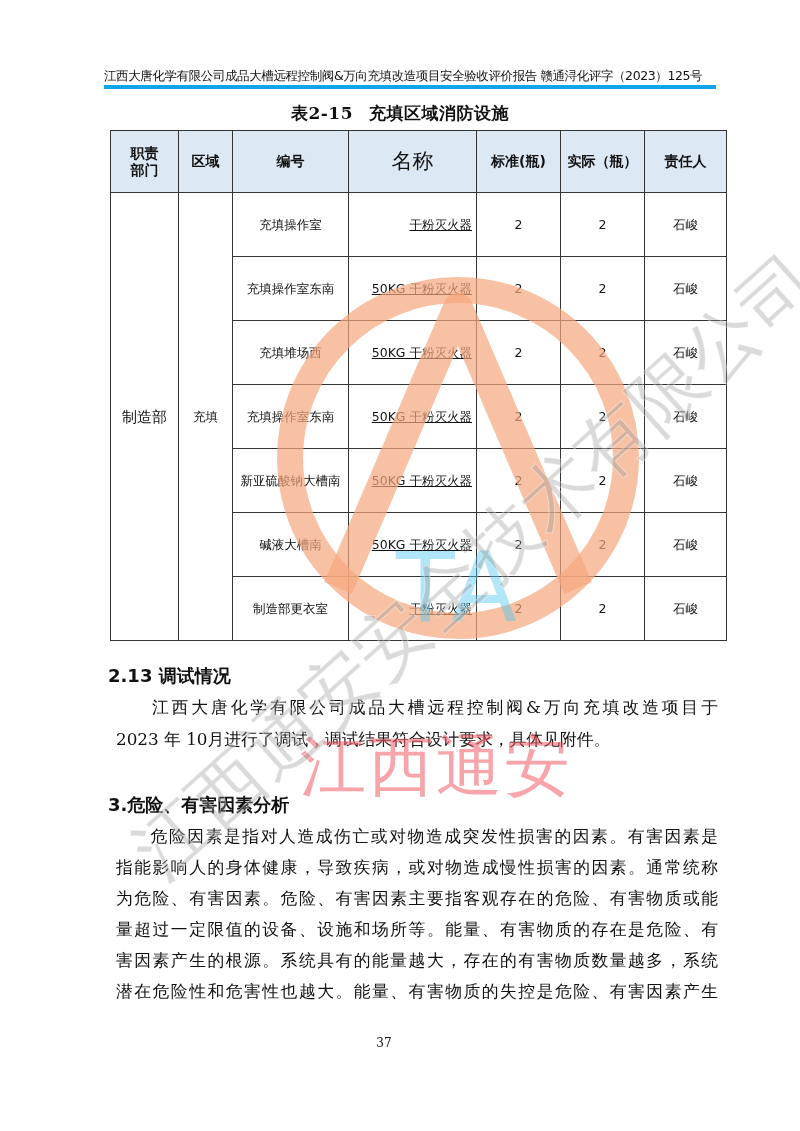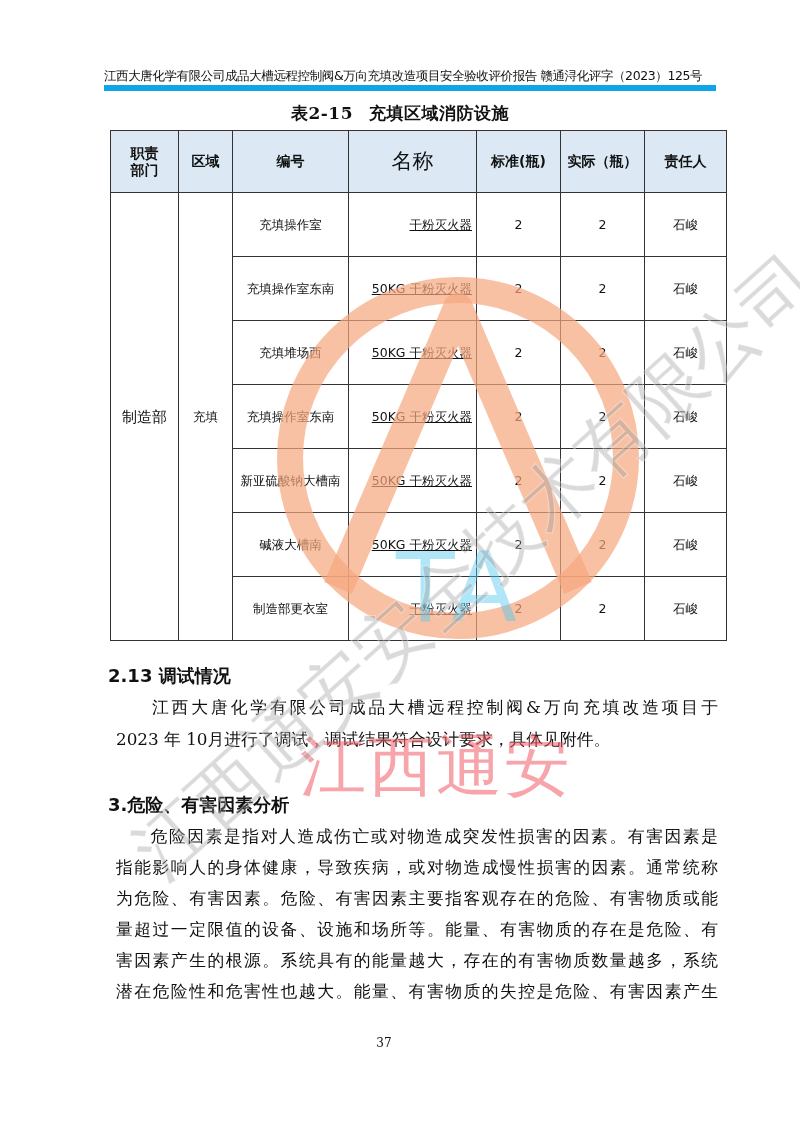--- a/index.html
+++ b/index.html
@@ -2,21 +2,21 @@
 <html><head>
   <meta charset="utf-8">
   <style>
     html, body { margin: 0; padding: 0; background: #ffffff; }
     body { width: 800px; height: 1131px; position: relative; overflow: hidden;
            font-family: "DejaVu Serif", "Liberation Serif", serif; color: #111; }
     .page { position: absolute; left: 0; top: 0; width: 800px; height: 1131px; }
 
     .running-header { position: absolute; left: 104px; top: 68px; width: 612px;
       font-family: "DejaVu Sans", sans-serif; font-size: 12.5px; letter-spacing: -0.4px;
-      white-space: nowrap; border-bottom: 6px solid #0ea5e9; padding-bottom: 1px; line-height: 16px; }
+      white-space: nowrap; border-bottom: 4px solid #0ea5e9; padding-bottom: 1px; line-height: 16px; }
 
     .table-caption { position: absolute; left: 0; top: 102px; width: 800px; text-align: center;
       font-family: "DejaVu Serif", serif; font-weight: bold; font-size: 17px; letter-spacing: 0.5px; }
     .table-caption .num { margin-right: 16px; }
 
     table.fire { position: absolute; left: 110px; top: 130px; border-collapse: collapse;
       font-family: "DejaVu Sans", sans-serif; font-size: 13px; table-layout: fixed; }
     table.fire th, table.fire td { border: 1.3px solid #333; text-align: center; vertical-align: middle; padding: 0 4px; }
     table.fire th { background: #dce9f5; font-weight: bold; height: 61px; font-size: 14px; line-height: 17px; }
     table.fire th.big { font-size: 21px; font-weight: normal; font-family: Liberation Serif, serif; }

